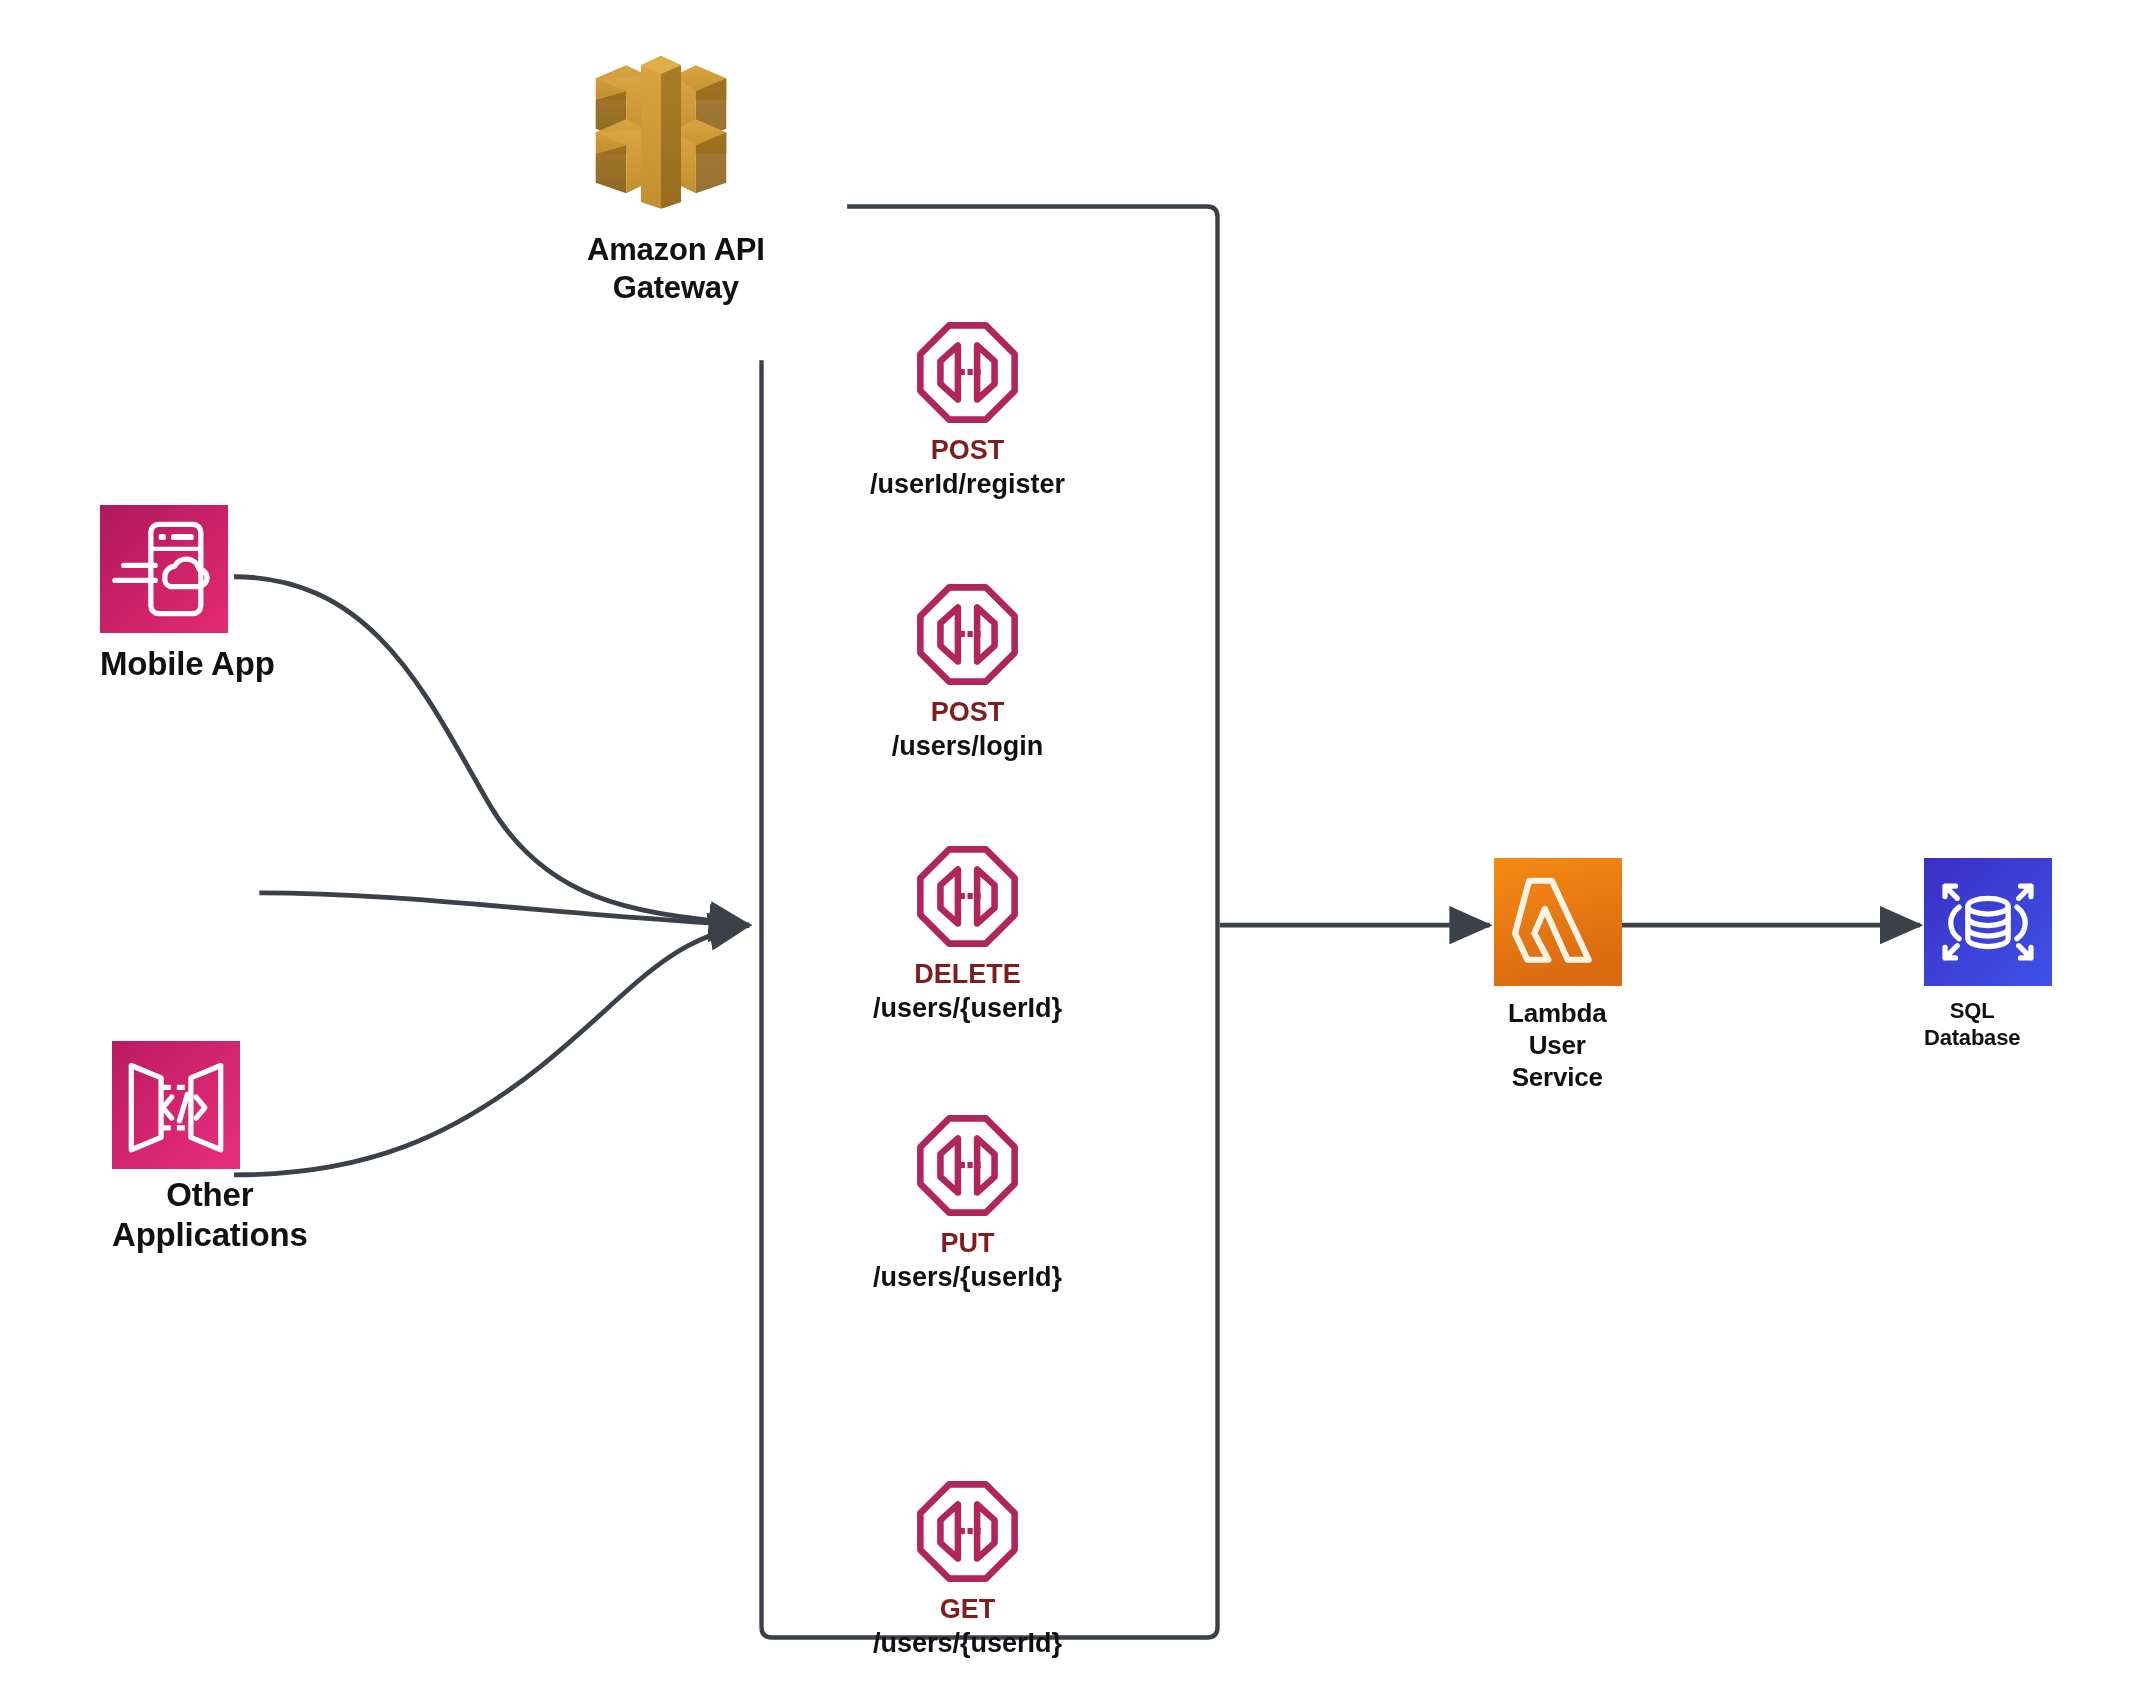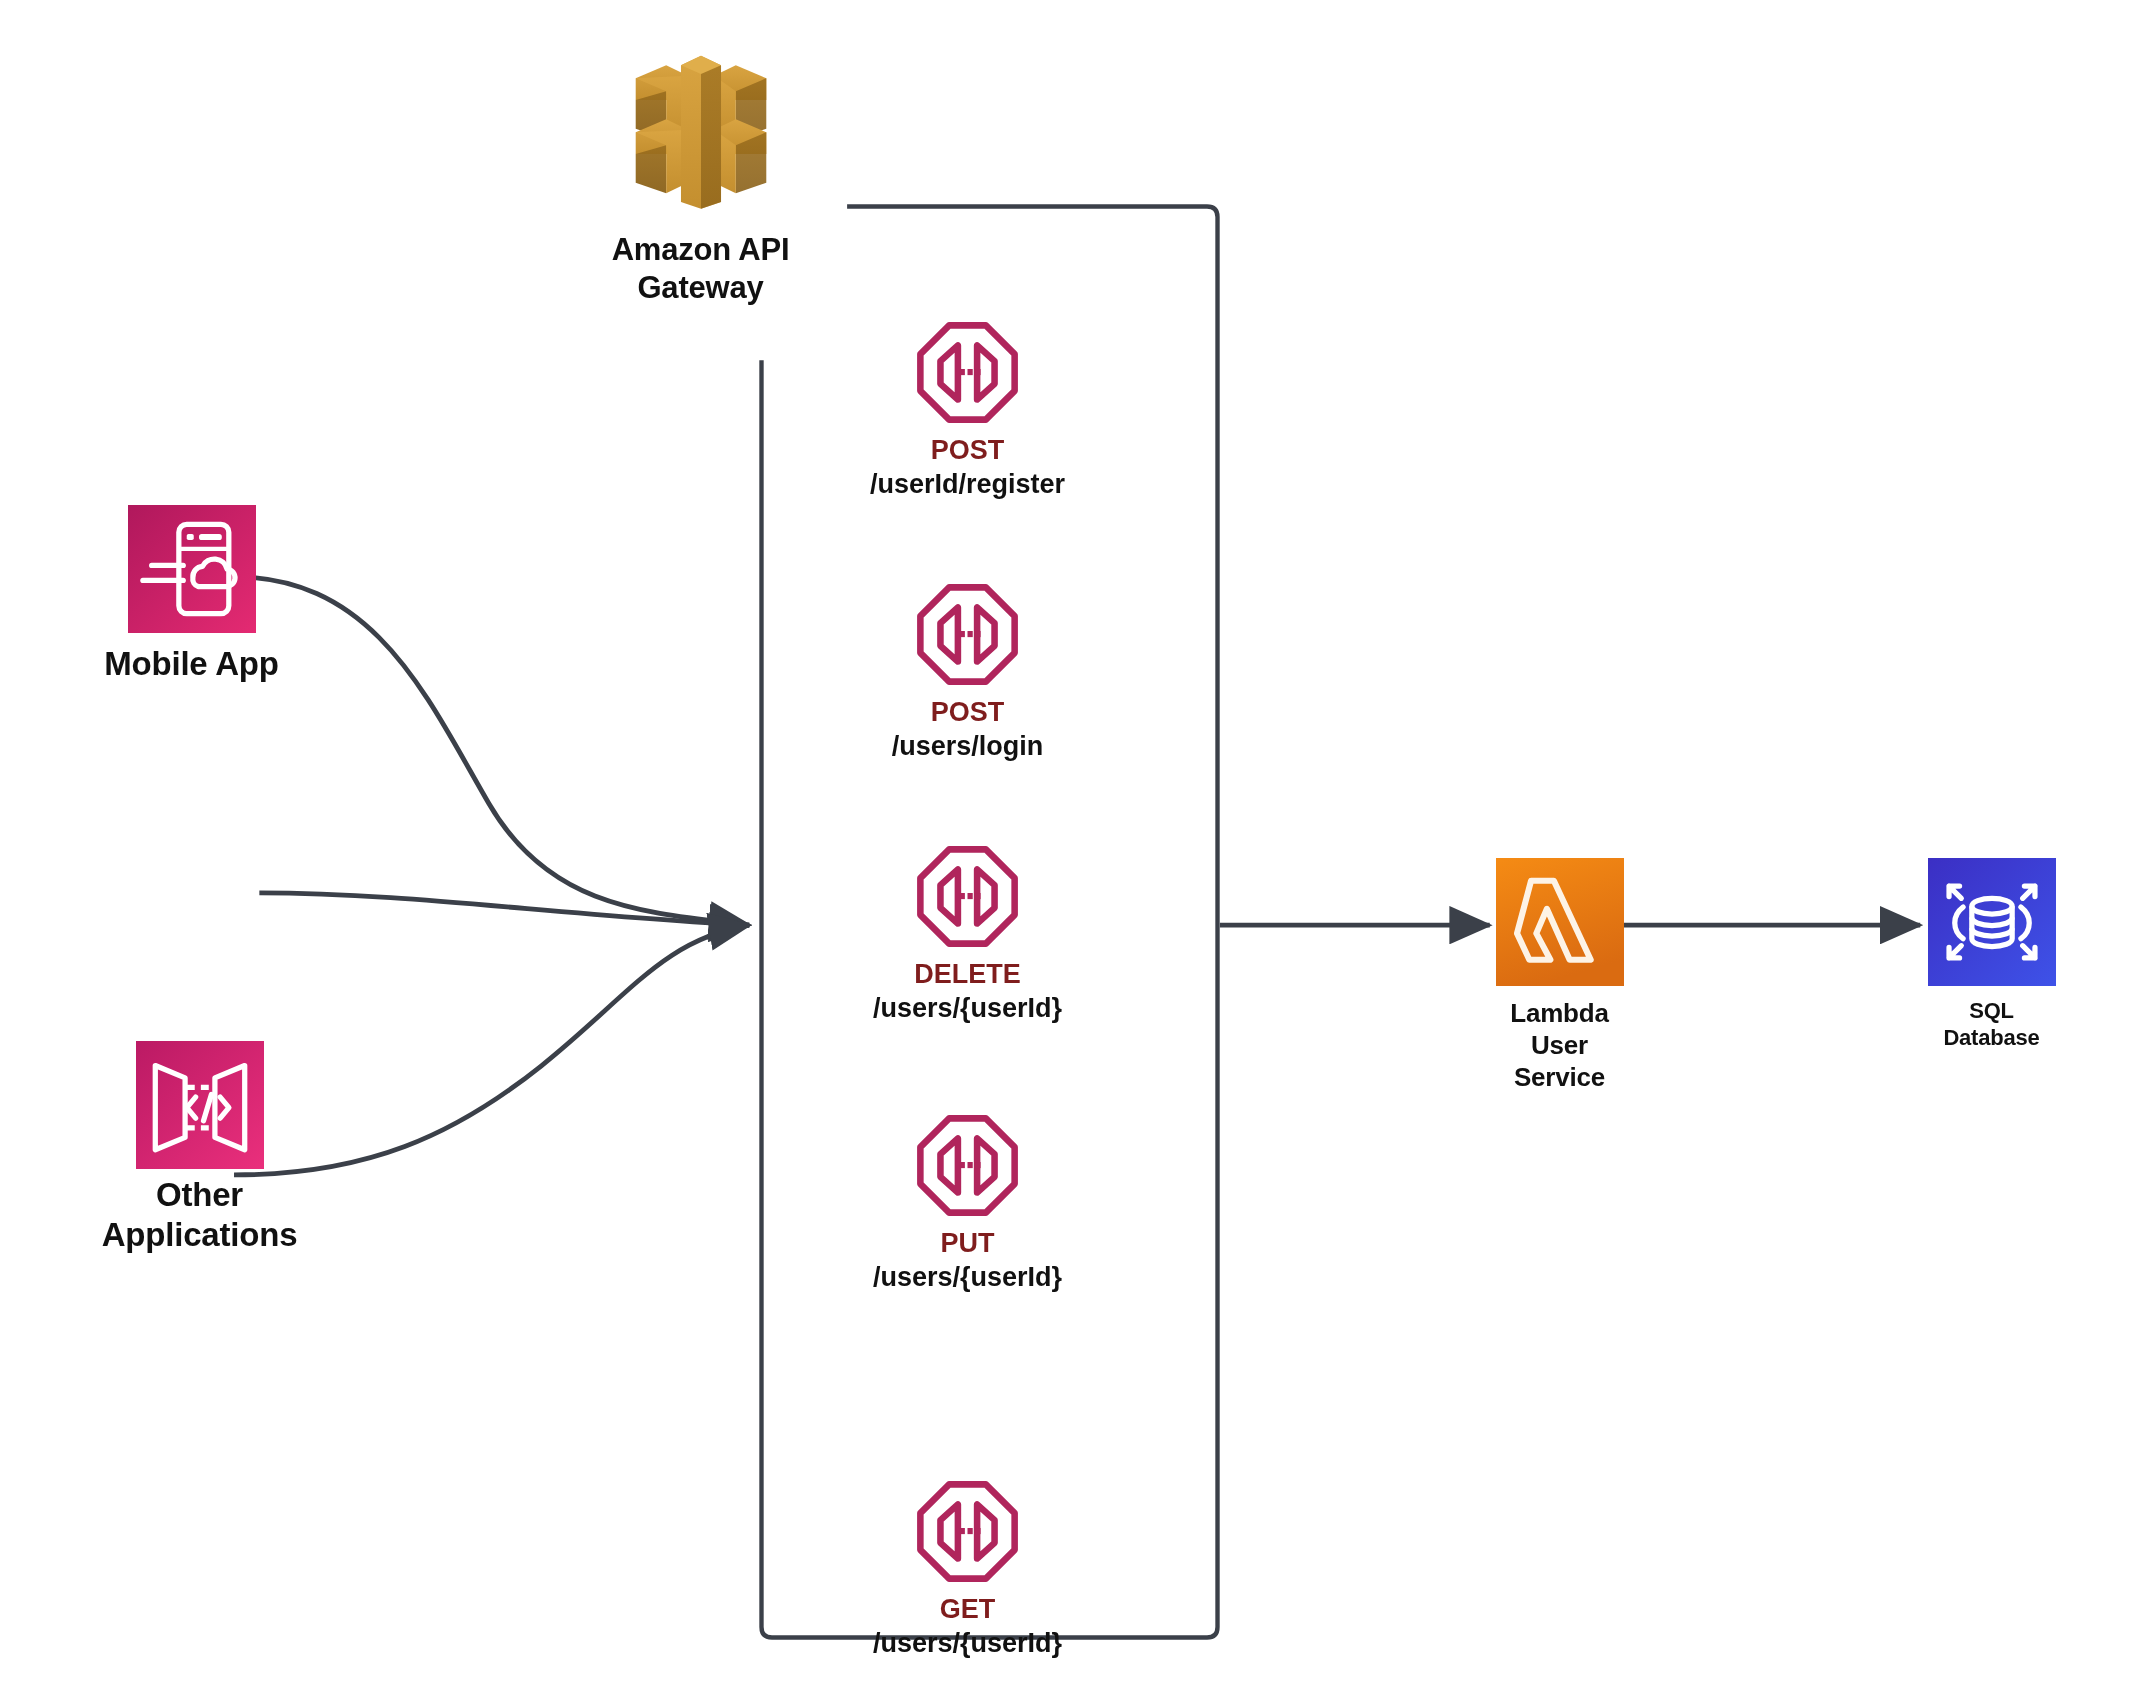--- a/index.html
+++ b/index.html
@@ -15,21 +15,21 @@
     position: relative;
     width: 2156px;
     height: 1701px;
     background: #ffffff;
     overflow: hidden;
   }
   .node {
     position: absolute;
     display: flex;
     flex-direction: column;
-    align-items: center;
+    align-items: flex-start;
   }
   .node-label {
     margin-top: 8.7px;
     text-align: center;
     font-weight: bold;
     color: #111111;
     line-height: 1.22;
     white-space: pre-line;
     letter-spacing: -0.2px;
   }
@@ -49,21 +49,21 @@
 
   
   #www-node { left: 98px; top: 784px; width: 188px; }
 
   
   #other-node { left: 112px; top: 1041px; width: 175px; }
   #other-node .node-label { font-size: 33px; margin-top: 6px; }
 
   
   #lambda-node { left: 1494px; top: 858px; width: 131px; }
-  #lambda-node .node-label { font-size: 26px; margin-top: 12.2px; }
+  #lambda-node .node-label { font-size: 26px; margin-top: 12.2px; margin-left: 14px; }
 
   
   #sql-node { left: 1924px; top: 858px; width: 135px; }
   #sql-node .node-label { font-size: 22px; margin-top: 12.2px; }
 
   .sq-icon { width: 128px; height: 128px; display: block; }
   .rounded-icon { width: 144px; height: 144px; display: block; }
 
   
   #endpoint-container {

